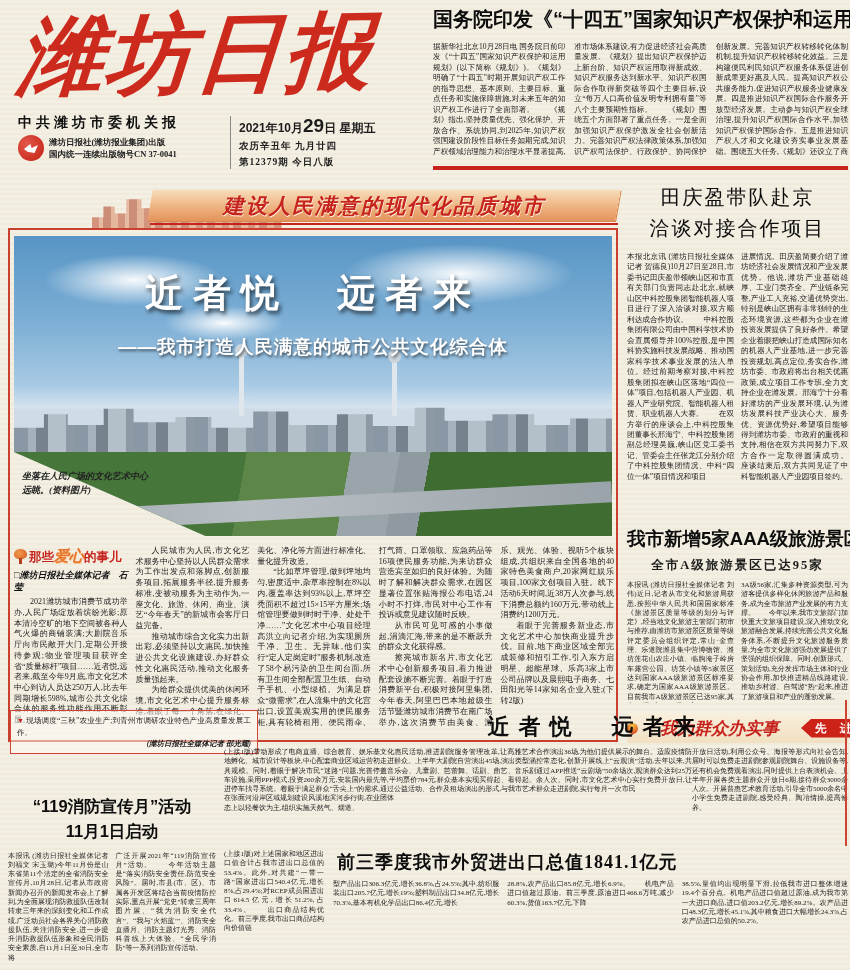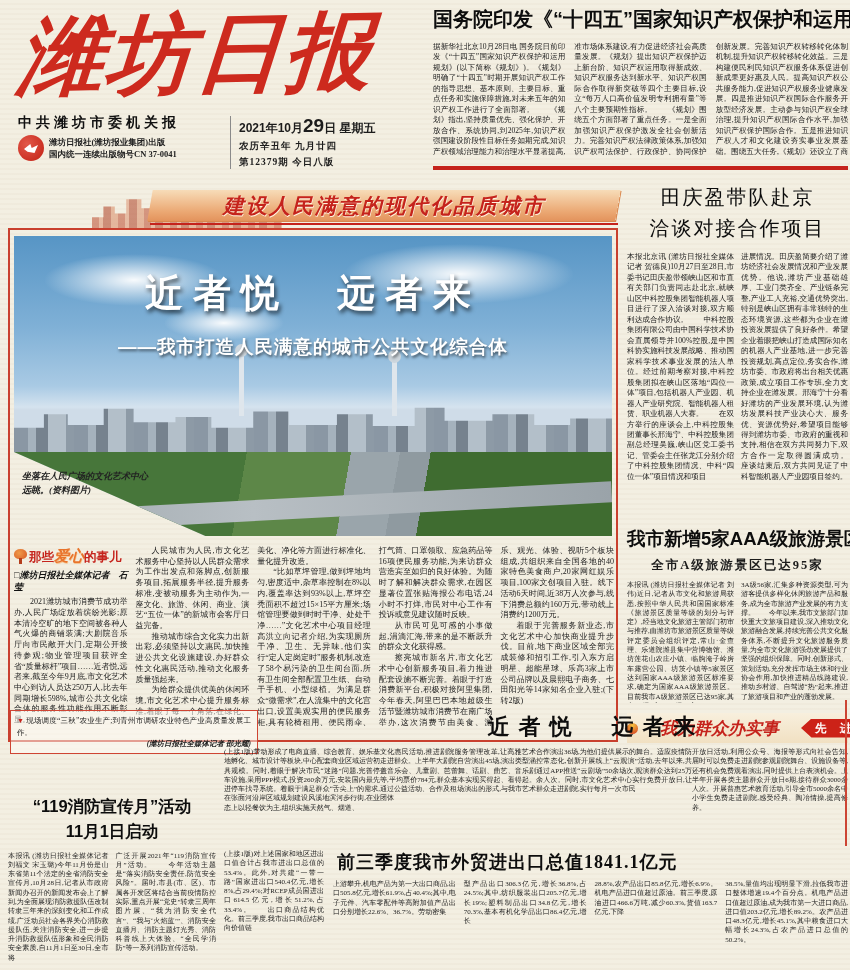--- a/index.html
+++ b/index.html
@@ -184,21 +184,21 @@
       <div class="photo-title">近者悦　远者来</div>
       <div class="photo-sub">——我市打造人民满意的城市公共文化综合体</div>
     </div>
     <div class="caption">坐落在人民广场的文化艺术中心远眺。(资料图片)</div>
     <div class="feature-body">
       <div class="love-logo">
         <span class="tree-icon"></span><span class="logo-red">那些</span><span class="logo-love">爱心</span><span class="logo-red">的事儿</span>
       </div>
       <div class="feat-byline">□潍坊日报社全媒体记者　石莹</div>
       <p>2021潍坊城市消费节成功举办,人民广场绽放着缤纷光影;原本清冷空旷的地下空间被各种人气火爆的商铺装满;大剧院音乐厅向市民敞开大门,定期公开接待参观;物业管理项目获评全省“质量标杆”项目……近者悦,远者来,截至今年9月底,市文化艺术中心到访人员达250万人,比去年同期增长598%,城市公共文化综合体的服务性功能作用不断彰显。</p>
-      <p>人民城市为人民,市文化艺术服务中心坚持以人民群众需求为工作出发点和落脚点,创新服务项目,拓展服务半径,提升服务标准,变被动服务为主动作为,一座文化、旅游、休闲、商业、演艺“五位一体”的新城市会客厅日益完备。</p>
+      <p>人民城市为人民,市文化艺术服务中心坚持以人民群众需求为工作出发点和落脚点,创新服务项目,拓展服务半径,提升服务标准,变被动服务为主动作为,一座文化、旅游、休闲、商业、演艺“今年春天”的新城市会客厅日益完备。</p>
       <p>推动城市综合文化实力出新出彩,必须坚持以文惠民,加快推进公共文化设施建设,办好群众性文化惠民活动,推动文化服务质量强起来。</p>
       <p>为给群众提供优美的休闲环境,市文化艺术中心提升服务标准,着眼于每一个角落,在绿化、美化、净化等方面进行标准化、量化提升改造。</p>
       <p>“比如草坪管理,做到坪地均匀,密度适中,杂草率控制在8%以内,覆盖率达到93%以上,草坪空秃面积不超过15×15平方厘米;场馆管理要做到时时干净、处处干净……”文化艺术中心项目经理高洪立向记者介绍,为实现厕所干净、卫生、无异味,他们实行“定人定岗定时”服务机制,改造了58个易污染的卫生间台面,所有卫生间全部配置卫生纸、自动干手机、小型绿植。为满足群众“微需求”,在人流集中的文化宫出口,设置美观实用的便民服务柜,具有轮椅租用、便民雨伞、打气筒、口罩领取、应急药品等16项便民服务功能,为来访群众营造宾至如归的良好体验。为随时了解和解决群众需求,在园区显著位置张贴海报公布电话,24小时不打烊,市民对中心工作有投诉或意见建议随时反映。</p>
       <p>从市民可见可感的小事做起,涓滴汇海,带来的是不断跃升的群众文化获得感。</p>
       <p>擦亮城市新名片,市文化艺术中心创新服务项目,着力推进配套设施不断完善。着眼于打造消费新平台,积极对接阿里集团,今年春天,阿里巴巴本地超级生活节暨潍坊城市消费节在南广场举办,这次消费节由美食、游乐、观光、体验、视听5个板块组成,共组织来自全国各地的40家特色美食商户,20家网红娱乐项目,100家文创项目入驻。线下活动6天时间,近38万人次参与,线下消费总额约160万元,带动线上消费约1200万元。</p>
       <p>着眼于完善服务新业态,市文化艺术中心加快商业提升步伐。目前,地下商业区域全部完成装修和招引工作,引入东方启明星、超能星球、乐高3家上市公司品牌以及晨熙电子商务、七田阳光等14家知名企业入驻;(下转2版)</p>
     </div>
   </div>
 
   <div class="right-rail">
@@ -246,21 +246,20 @@
       <div class="col-text t7">合作演出36场,为他们提供展示的舞台。适应疫情防控常态化,创新开展线上“云观演”活动,去年以来,共通过APP推送“云剧场”50余场次,观演群众达到25万余人次。同时,市文化艺术中心实行免费开放日,让群众走进剧院,实行每月一次市民</div>
       <div class="col-text t7">开放日活动,利用公众号、海报等形式向社会告知,届时可以免费走进剧院参观剧院舞台、设施设备等,还有机会免费观看演出,同时提供上台表演机会。上半年开展各类主题群众开放日6期,接待群众3000余人次。开展普惠艺术教育活动,引导全市5000余名中小学生免费走进剧院,感受经典、陶冶情操,提高修养。</div>
     </div>
   </div>
 
   <div class="trade">
     <div class="trade-left col-text t7">(上接1版)对上述国家和地区进出口值合计占我市进出口总值的53.4%。此外,对共建“一带一路”国家进出口540.4亿元,增长8%,占29.4%;对RCEP成员国进出口614.5亿元,增长51.2%,占33.4%。　　出口商品结构优化。前三季度,我市出口商品结构向价值链</div>
     <div class="trade-right">
       <div class="trade-headline">前三季度我市外贸进出口总值1841.1亿元</div>
       <div class="trade-cols">
-        <div class="col-text t7">上游攀升,机电产品为第一大出口商品,出口505.8亿元,增长61.9%,占40.4%;其中,电子元件、汽车零配件等高附加值产品出口分别增长22.6%、36.7%。劳动密集</div>
         <div class="col-text t7">型产品出口306.3亿元,增长36.8%,占24.5%;其中,纺织服装出口205.7亿元,增长19%;塑料制品出口34.8亿元,增长70.3%,基本有机化学品出口86.4亿元,增长</div>
         <div class="col-text t7">28.8%,农产品出口85.8亿元,增长6.9%。　　机电产品进口值超过原油。前三季度,原油进口466.6万吨,减少60.3%,货值163.7亿元,下降</div>
         <div class="col-text t7">38.5%,量值均出现明显下滑,拉低我市进口整体增速19.4个百分点。机电产品进口值超过原油,成为我市第一大进口商品,进口值203.2亿元,增长89.2%。农产品进口48.3亿元,增长45.1%,其中粮食进口大幅增长24.3%,占农产品进口总值的50.2%。</div>
       </div>
     </div>
   </div>
 
   <div class="red-vline"></div>
 
 </div>

